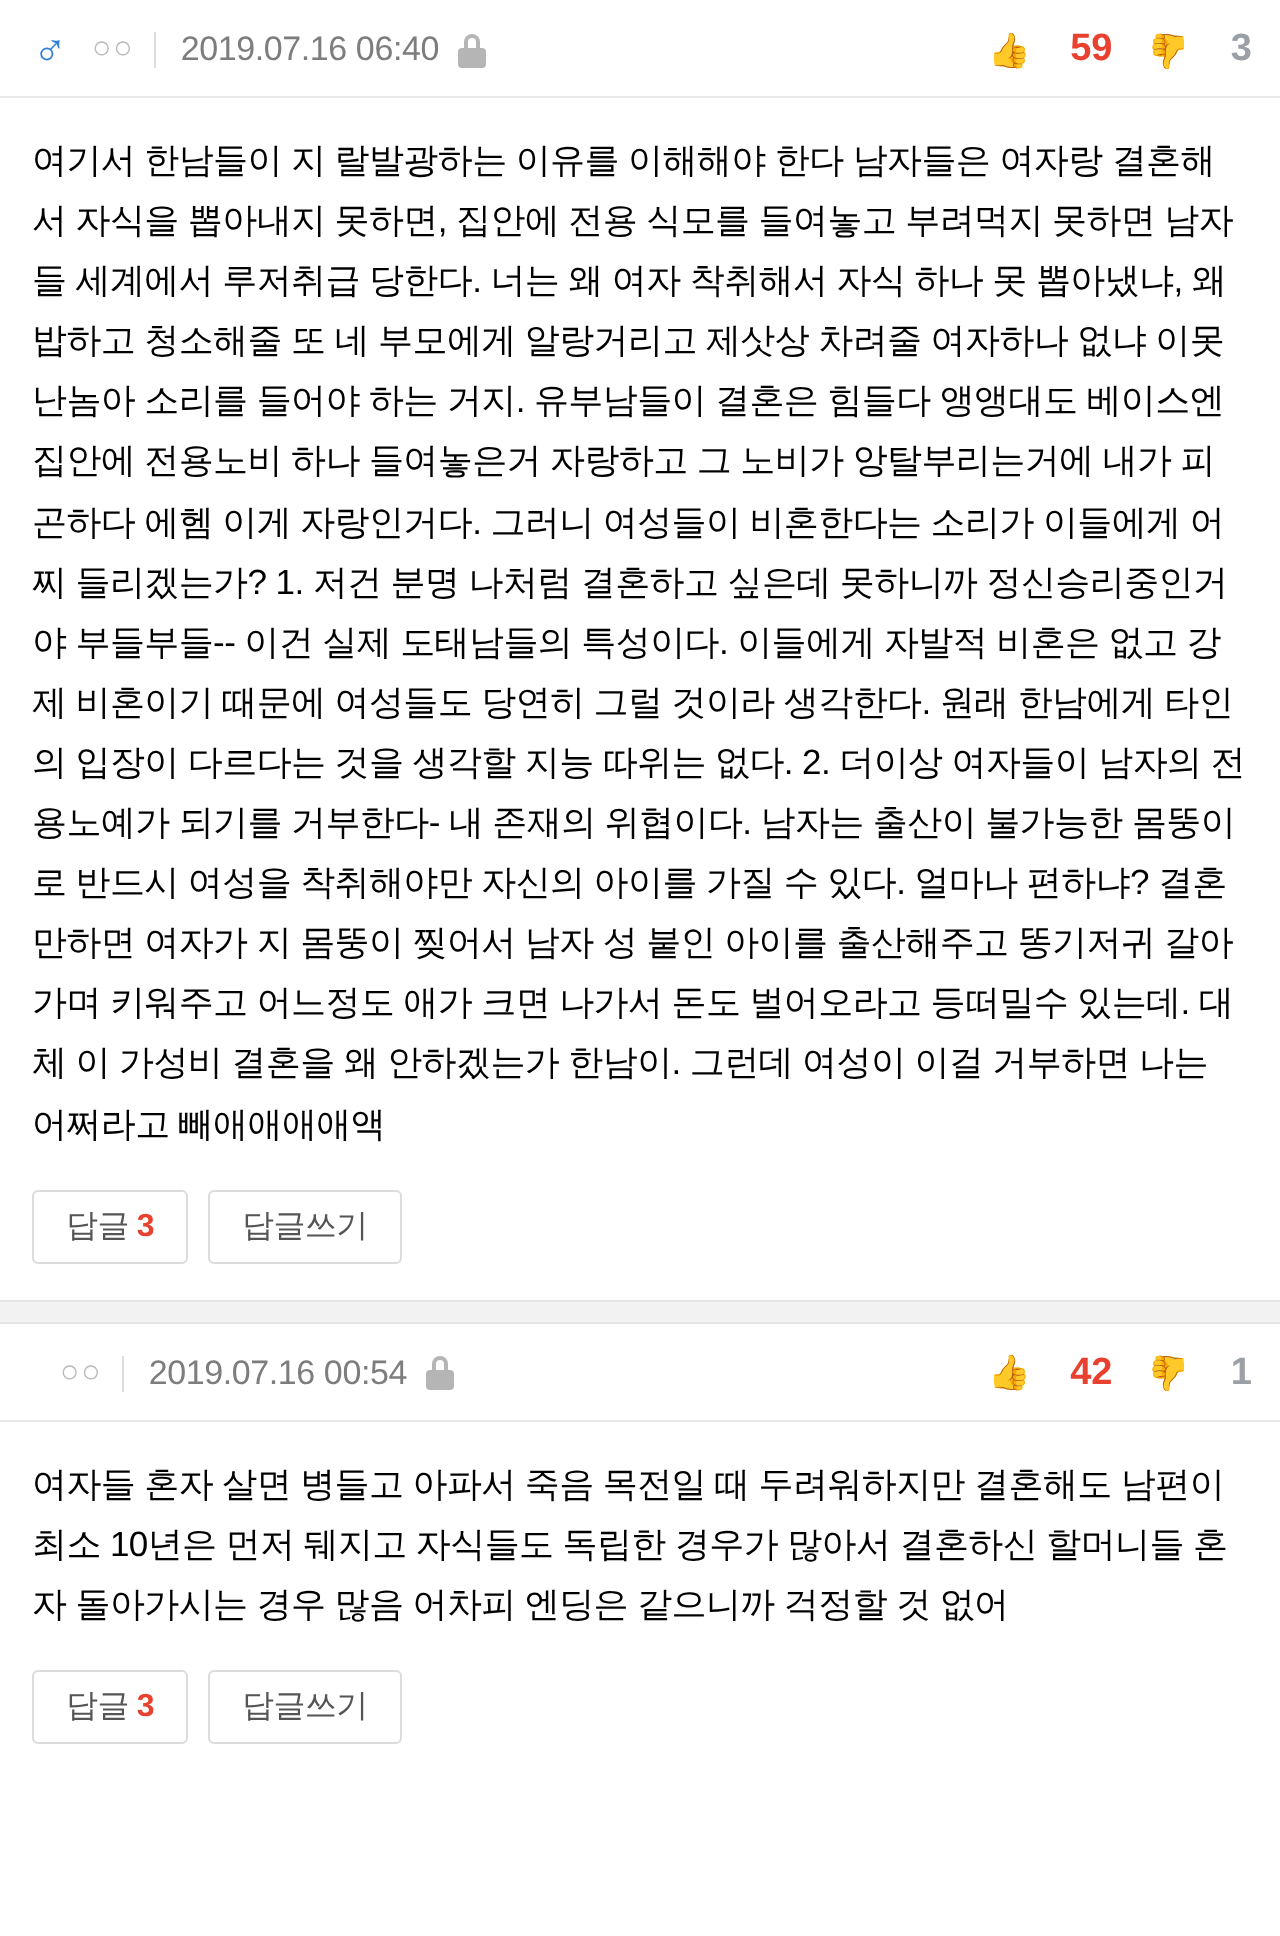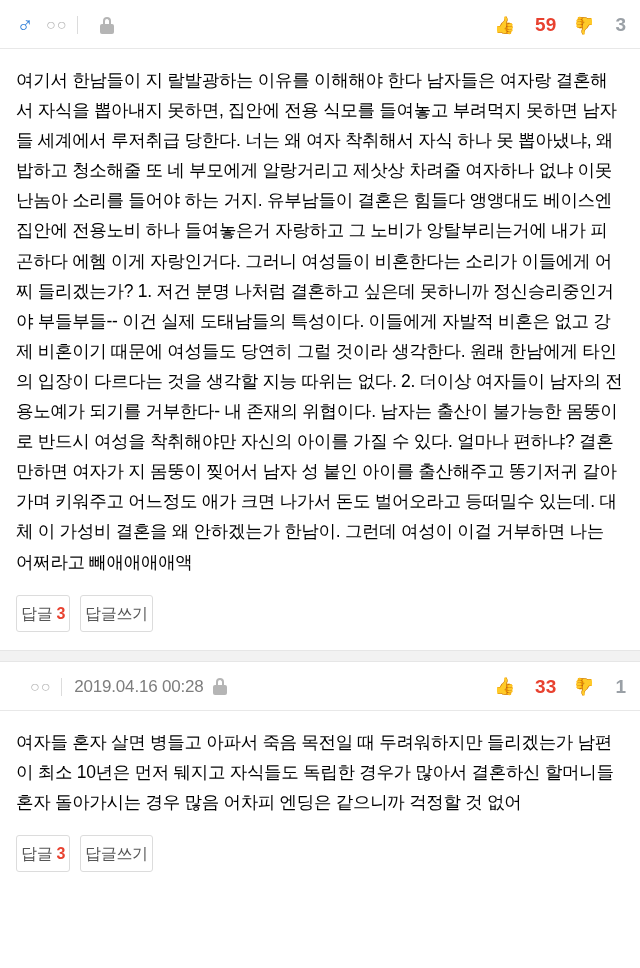--- a/index.html
+++ b/index.html
@@ -138,21 +138,21 @@
     display: flex;
     align-items: center;
     padding: 14px 16px 18px 16px;
   }
   .btn {
     border: 1px solid #dcdcdc;
     background: #ffffff;
     border-radius: 3px;
     font-size: 16px;
     color: #555555;
-    padding: 8px 4px;
+    padding: 8px 16px;
     margin-right: 10px;
     cursor: pointer;
     font-family: "Liberation Sans", sans-serif;
     line-height: 1.2;
     letter-spacing: -0.3px;
   }
   .btn .num {
     color: #e8412f;
     font-weight: bold;
     margin-left: 4px;
@@ -168,20 +168,21 @@
 </head>
 <body>
 
 <div class="page">
 
   <div class="post">
     <div class="post-header">
       <div class="gender-icon">♂</div>
       <div class="eyes">○○</div>
       <div class="divider-v"></div>
+      <div class="timestamp">2019.07.16 06:40</div>
       <div class="lock-icon">
         <div class="shackle"></div>
         <div class="body"></div>
       </div>
       <div class="header-spacer"></div>
       <div class="reaction thumb-up-wrap">
         <span class="thumb">👍</span>
         <span class="count">59</span>
       </div>
       <div class="reaction thumb-down-wrap">
@@ -196,35 +197,35 @@
     </div>
   </div>
 
   <div class="section-divider"></div>
 
   <div class="post">
     <div class="post-header">
       <div class="gender-icon spacer"></div>
       <div class="eyes">○○</div>
       <div class="divider-v"></div>
-      <div class="timestamp">2019.04.16 00:28</div>
+      <div class="timestamp">2019.07.16 00:54</div>
       <div class="lock-icon">
         <div class="shackle"></div>
         <div class="body"></div>
       </div>
       <div class="header-spacer"></div>
       <div class="reaction thumb-up-wrap">
         <span class="thumb">👍</span>
-        <span class="count">33</span>
+        <span class="count">42</span>
       </div>
       <div class="reaction thumb-down-wrap">
         <span class="thumb thumb-down">👍</span>
         <span class="count">1</span>
       </div>
     </div>
-    <div class="post-body">여자들 혼자 살면 병들고 아파서 죽음 목전일 때 두려워하지만 들리겠는가 남편이 최소 10년은 먼저 뒈지고 자식들도 독립한 경우가 많아서 결혼하신 할머니들 혼자 돌아가시는 경우 많음 어차피 엔딩은 같으니까 걱정할 것 없어</div>
+    <div class="post-body">여자들 혼자 살면 병들고 아파서 죽음 목전일 때 두려워하지만 결혼해도 남편이 최소 10년은 먼저 뒈지고 자식들도 독립한 경우가 많아서 결혼하신 할머니들 혼자 돌아가시는 경우 많음 어차피 엔딩은 같으니까 걱정할 것 없어</div>
     <div class="post-actions">
       <button class="btn"><span>답글</span><span class="num">3</span></button>
       <button class="btn">답글쓰기</button>
     </div>
   </div>
 
 </div>
 
 </body></html>

